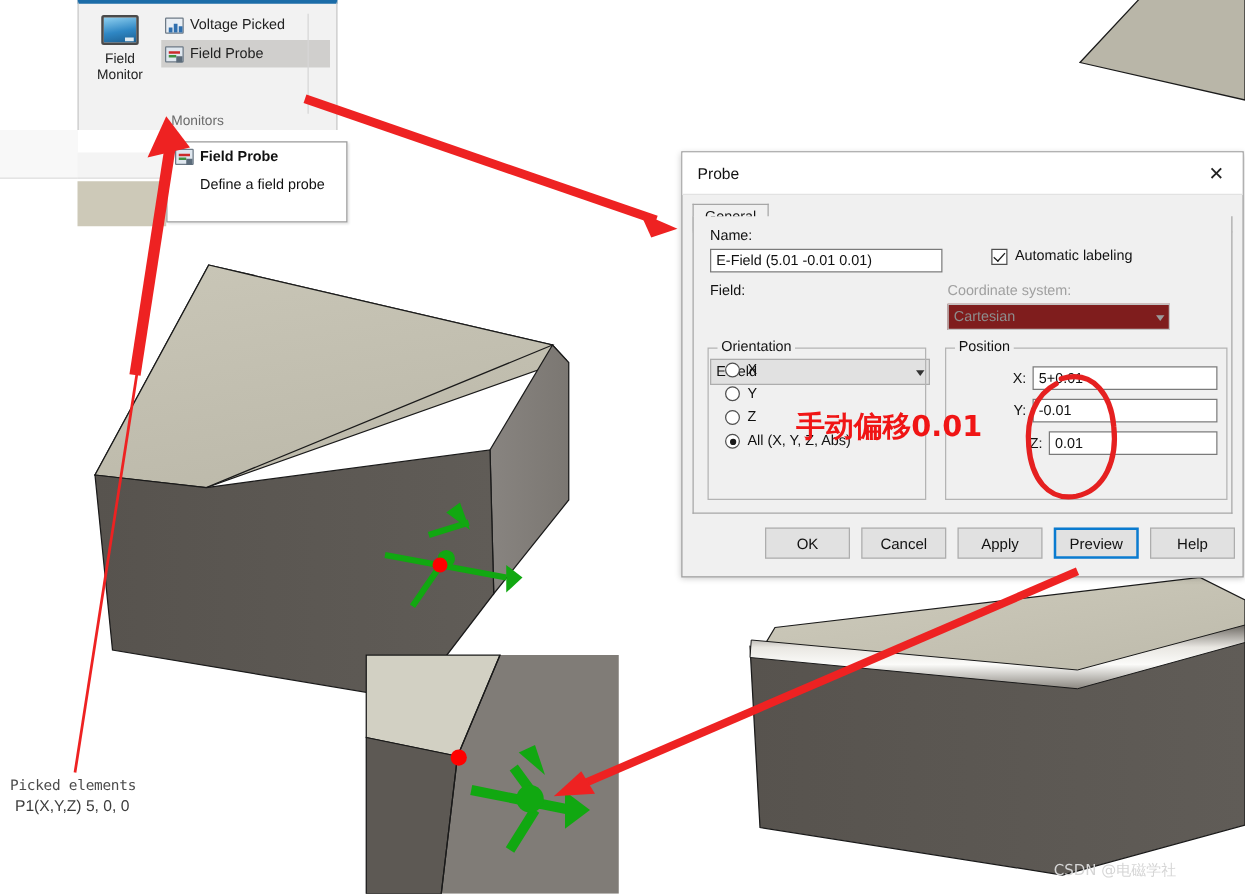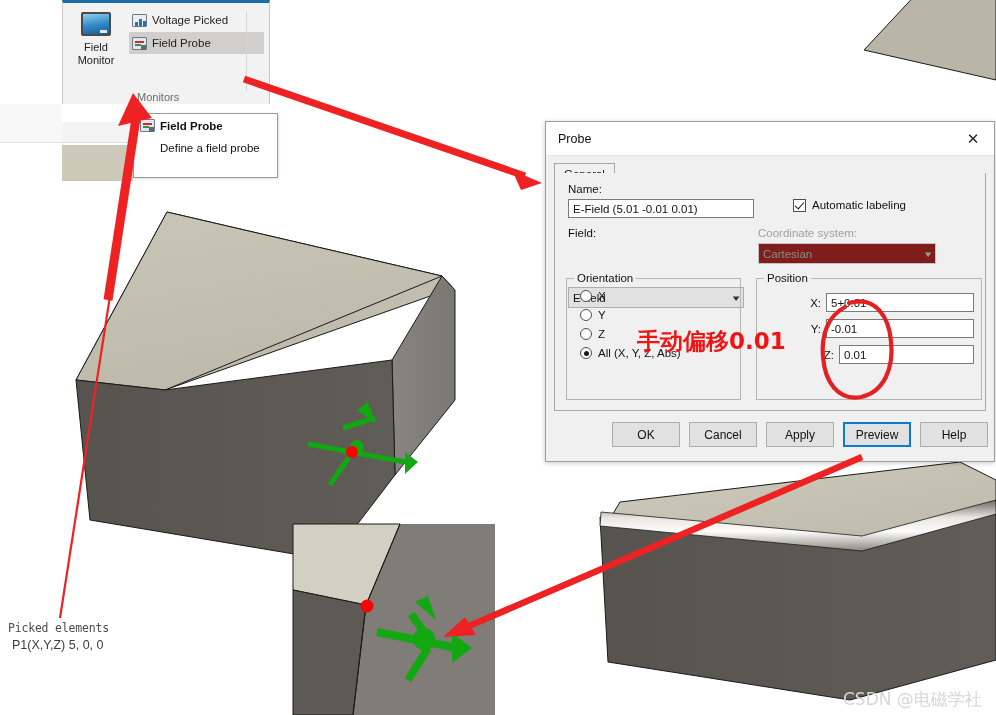--- a/index.html
+++ b/index.html
@@ -163,21 +163,21 @@
   
   .picked{
     position:absolute;left:8px;top:621px;font-size:11.5px;color:#4c4c4c;
     font-family:"DejaVu Sans Mono", monospace;letter-spacing:-0.2px;
   }
   .picked2{
     position:absolute;left:12px;top:638px;font-size:12.5px;color:#3d3d3d;
     font-family:"Liberation Sans", sans-serif;
   }
   .watermark{
-    position:absolute;left:843px;top:688px;font-size:17px;color:#d6d6d6;
+    position:absolute;left:843px;top:688px;font-size:12px;color:#d6d6d6;
     font-family:"DejaVu Sans", sans-serif;white-space:nowrap;
   }
 </style>
 </head>
 <body>
 
 <div id="stage">
 
   <svg class="geo-svg" viewBox="0 0 996 715">
     <defs>

